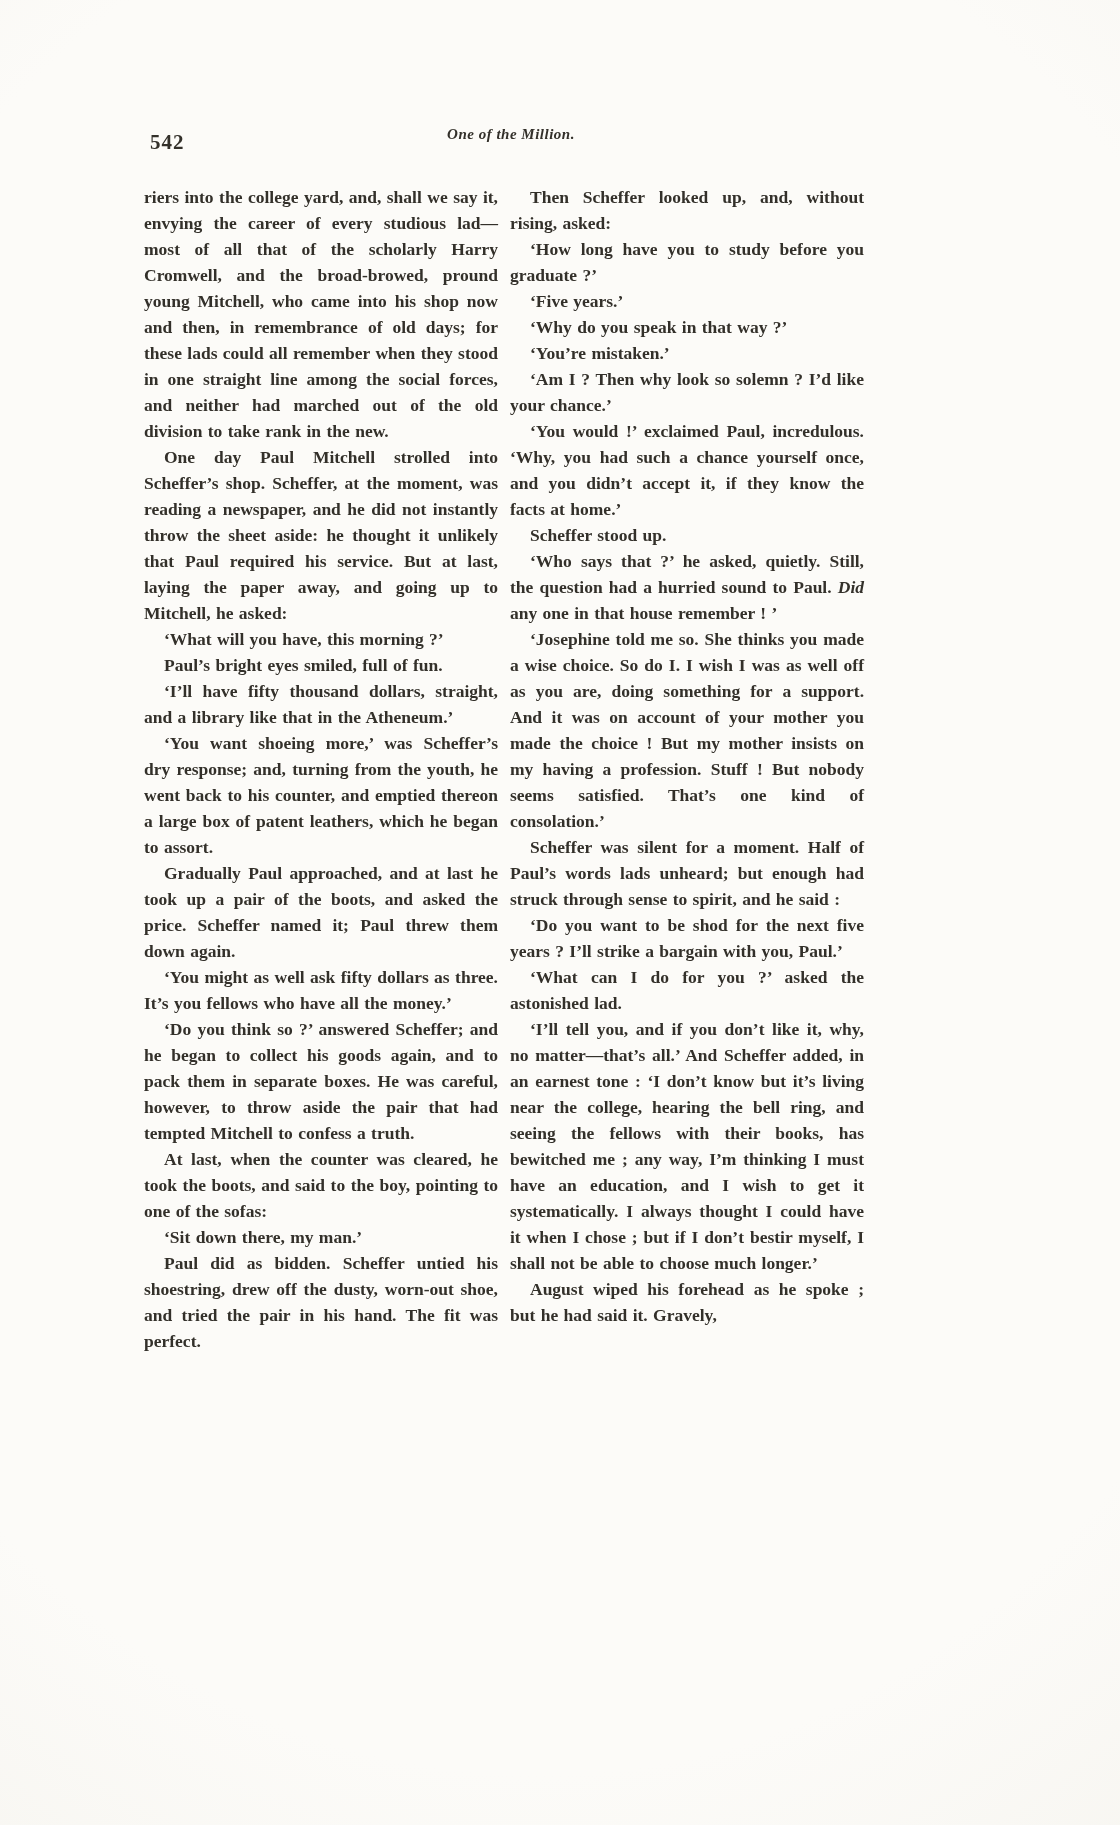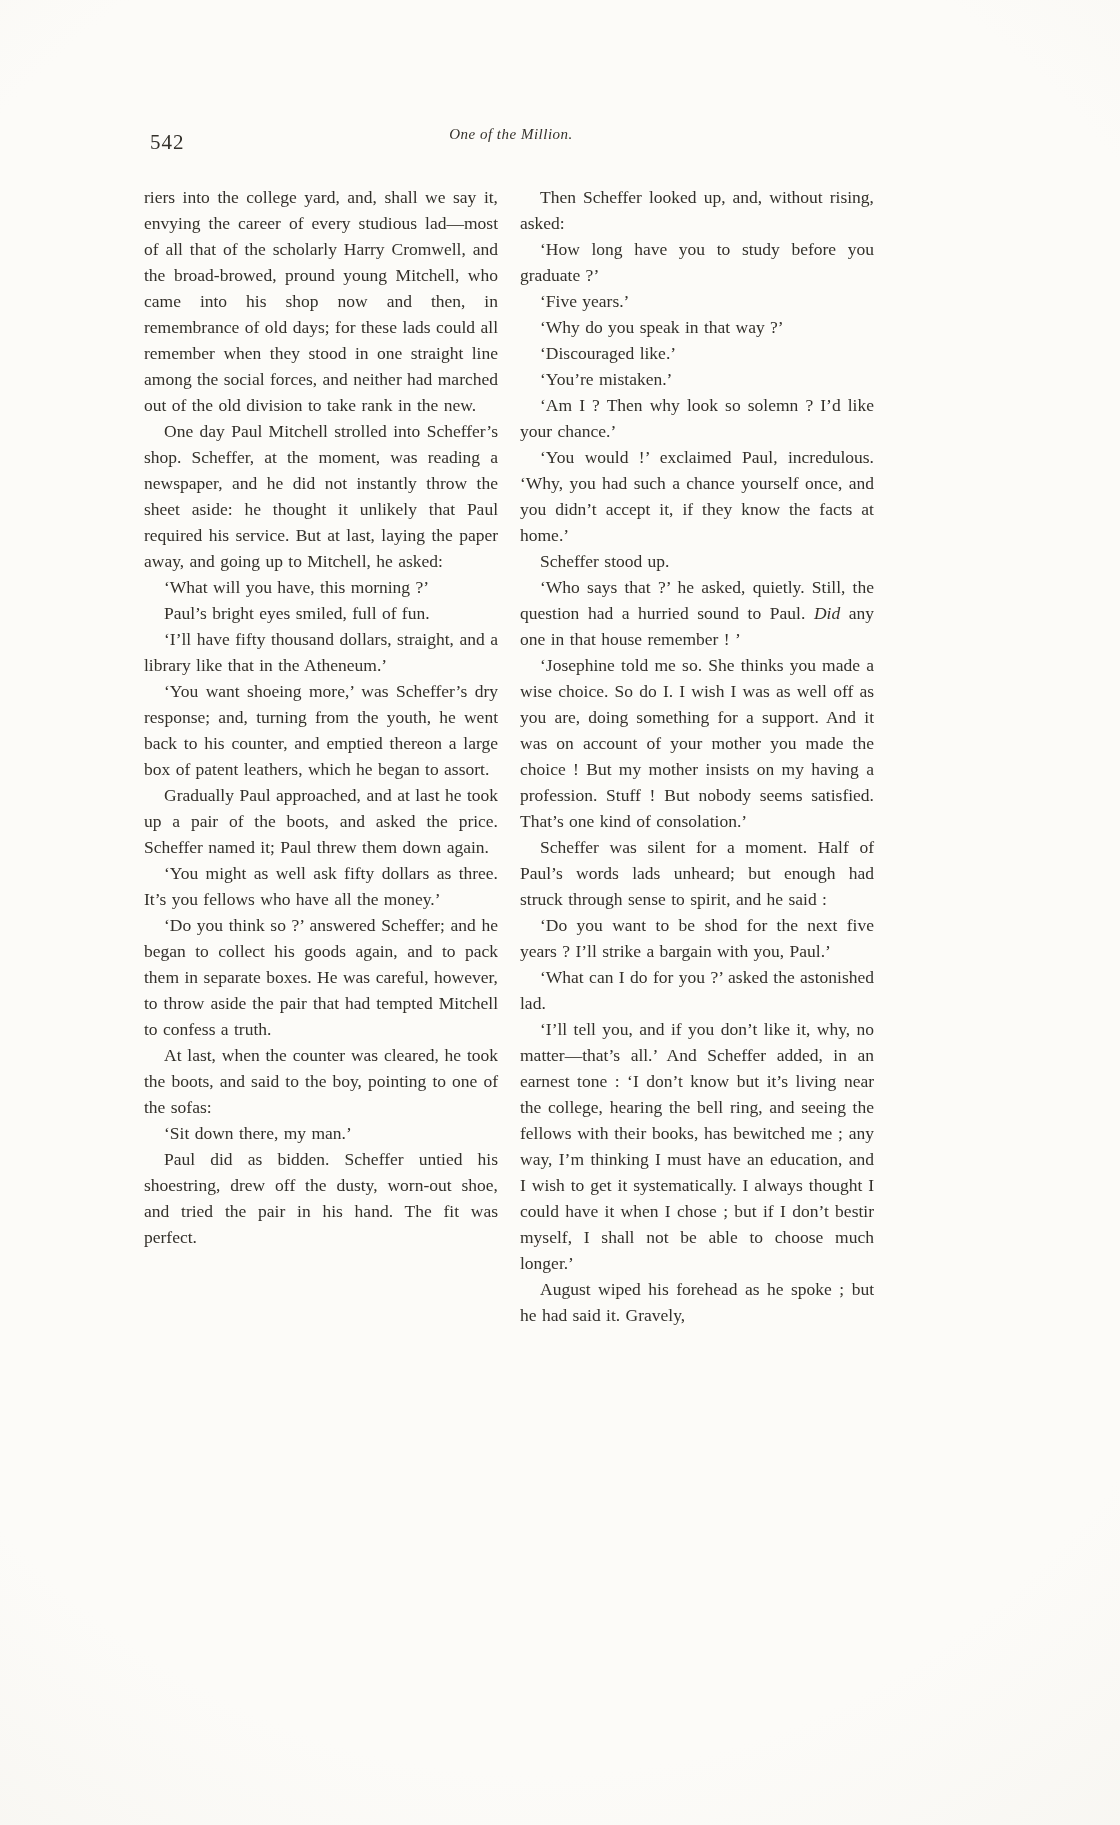--- a/index.html
+++ b/index.html
@@ -7,21 +7,21 @@
   body {
     position: relative;
     overflow: hidden;
     font-family: "Liberation Serif", "DejaVu Serif", serif;
     color: #33302a;
     background: radial-gradient(ellipse 130% 95% at 48% 45%, #fcfbf8 55%, #f0eee7 100%);
   }
   .page {
     position: absolute;
     left: 0; top: 0;
-    width: 1008px; height: 1825px;
+    width: 1008px; height: 1825px; font-weight: bold;
   }
   .content {
     position: absolute;
     left: 144px;
     top: 126px;
     width: 734px;
   }
   .page-header {
     position: relative;
     height: 38px;
@@ -38,21 +38,21 @@
     position: absolute;
     left: 0; right: 0;
     top: 0;
     text-align: center;
     font-style: italic;
     font-size: 15px;
     letter-spacing: 0.5px;
   }
   .columns {
     display: flex;
-    gap: 22px;
+    gap: 12px;
   }
   .column {
     width: 354px;
   }
   .para {
     font-size: 17.5px;
     line-height: 26px;
     text-align: justify;
     text-indent: 20px;
     word-spacing: 1px;
@@ -84,21 +84,20 @@
           <p class="para">‘Do you think so ?’ answered Scheffer; and he began to collect his goods again, and to pack them in separate boxes. He was careful, however, to throw aside the pair that had tempted Mitchell to confess a truth.</p>
           <p class="para">At last, when the counter was cleared, he took the boots, and said to the boy, pointing to one of the sofas:</p>
           <p class="para">‘Sit down there, my man.’</p>
           <p class="para">Paul did as bidden. Scheffer untied his shoestring, drew off the dusty, worn-out shoe, and tried the pair in his hand. The fit was perfect.</p>
         </div>
       <div class="column">
           <p class="para">Then Scheffer looked up, and, without rising, asked:</p>
           <p class="para">‘How long have you to study before you graduate ?’</p>
           <p class="para">‘Five years.’</p>
           <p class="para">‘Why do you speak in that way ?’</p>
-          <p class="para">‘Discouraged like.’</p>
           <p class="para">‘You’re mistaken.’</p>
           <p class="para">‘Am I ?  Then why look so solemn ? I’d like your chance.’</p>
           <p class="para">‘You would !’ exclaimed Paul, incredulous.  ‘Why, you had such a chance yourself once, and you didn’t accept it, if they know the facts at home.’</p>
           <p class="para">Scheffer stood up.</p>
           <p class="para"><span class="">‘Who says that ?’ he asked, quietly. Still, the question had a hurried sound to Paul.  </span><span class="em">Did</span><span class=""> any one in that house remember ! ’</span></p>
           <p class="para">‘Josephine told me so.  She thinks you made a wise choice.  So do I.  I wish I was as well off as you are, doing something for a support.  And it was on account of your mother you made the choice !  But my mother insists on my having a profession.  Stuff !  But nobody seems satisfied.  That’s one kind of consolation.’</p>
           <p class="para">Scheffer was silent for a moment. Half of Paul’s words lads unheard; but enough had struck through sense to spirit, and he said :</p>
           <p class="para">‘Do you want to be shod for the next five years ?  I’ll strike a bargain with you, Paul.’</p>
           <p class="para">‘What can I do for you ?’ asked the astonished lad.</p>
           <p class="para">‘I’ll tell you, and if you don’t like it, why, no matter—that’s all.’  And Scheffer added, in an earnest tone :  ‘I don’t know but it’s living near the college, hearing the bell ring, and seeing the fellows with their books, has bewitched me ; any way, I’m thinking I must have an education, and I wish to get it systematically.  I always thought I could have it when I chose ;  but if I don’t bestir myself, I shall not be able to choose much longer.’</p>

